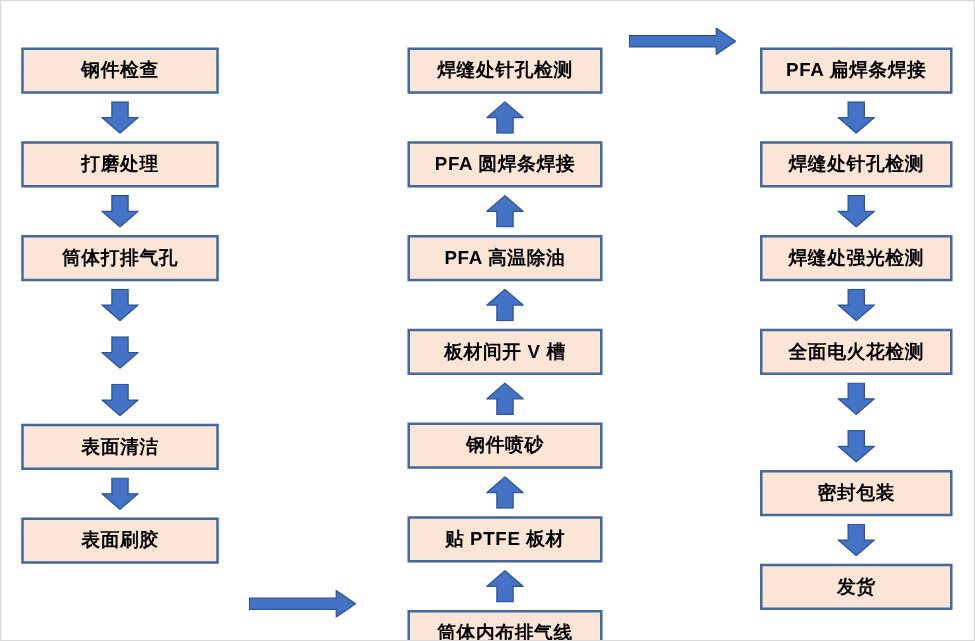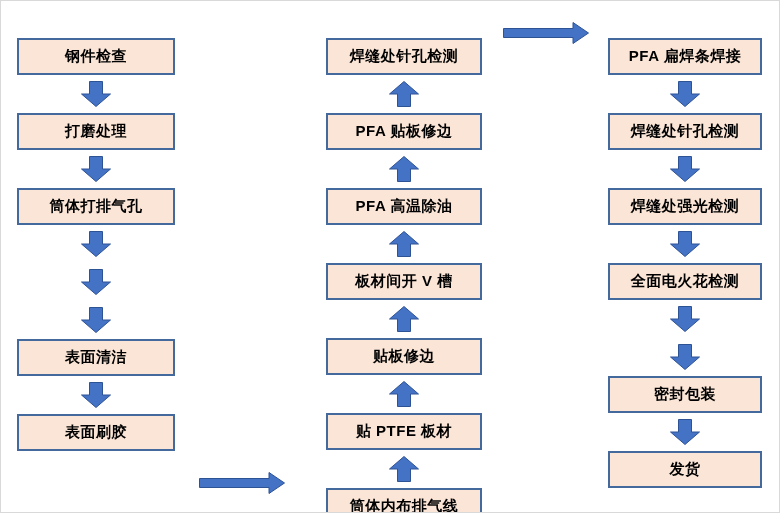--- a/index.html
+++ b/index.html
@@ -113,21 +113,21 @@
   <div class="col col-middle">
     <div class="box">
         <span class="label">焊缝处针孔检测</span>
       </div>
     <div class="arrow-slot">
         <svg width="30" height="26" viewBox="0 0 30 26">
           <path class="blockarrow" d="M15 0.5 L29.5 13 L21.5 13 L21.5 25.5 L8.5 25.5 L8.5 13 L0.5 13 Z"></path>
         </svg>
       </div>
     <div class="box">
-        <span class="label">PFA 贴板修边</span>
+        <span class="label">PFA 圆焊条焊接</span>
       </div>
     <div class="arrow-slot">
         <svg width="30" height="26" viewBox="0 0 30 26">
           <path class="blockarrow" d="M15 0.5 L29.5 13 L21.5 13 L21.5 25.5 L8.5 25.5 L8.5 13 L0.5 13 Z"></path>
         </svg>
       </div>
     <div class="box">
         <span class="label">PFA 高温除油</span>
       </div>
     <div class="arrow-slot">
@@ -137,21 +137,21 @@
       </div>
     <div class="box">
         <span class="label">板材间开 V 槽</span>
       </div>
     <div class="arrow-slot">
         <svg width="30" height="26" viewBox="0 0 30 26">
           <path class="blockarrow" d="M15 0.5 L29.5 13 L21.5 13 L21.5 25.5 L8.5 25.5 L8.5 13 L0.5 13 Z"></path>
         </svg>
       </div>
     <div class="box">
-        <span class="label">贴板修边</span>
+        <span class="label">钢件喷砂</span>
       </div>
     <div class="arrow-slot">
         <svg width="30" height="26" viewBox="0 0 30 26">
           <path class="blockarrow" d="M15 0.5 L29.5 13 L21.5 13 L21.5 25.5 L8.5 25.5 L8.5 13 L0.5 13 Z"></path>
         </svg>
       </div>
     <div class="box">
         <span class="label">贴 PTFE 板材</span>
       </div>
     <div class="arrow-slot">

